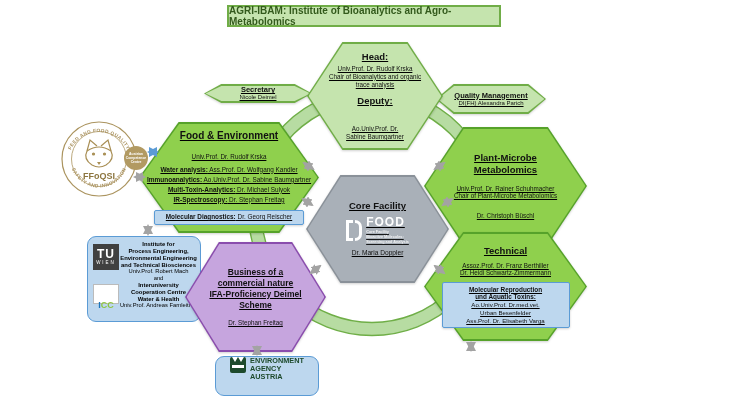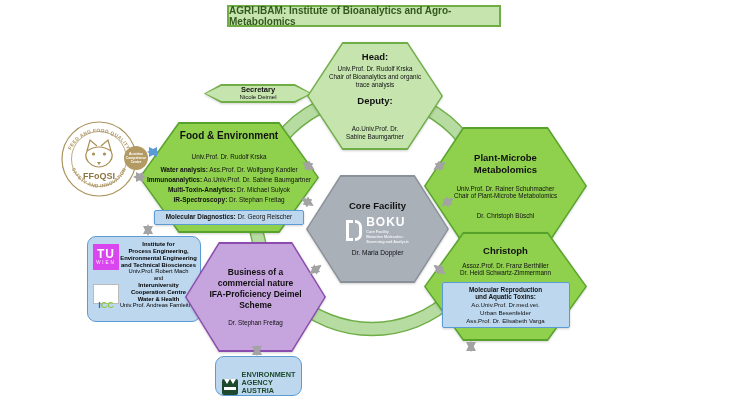--- a/index.html
+++ b/index.html
@@ -5,40 +5,40 @@
   html,body{margin:0;padding:0;background:#fff;}
   *{box-sizing:border-box;font-family:"Liberation Sans",sans-serif;}
   .canvas{position:relative;width:735px;height:414px;background:#fff;overflow:hidden;}
 
   .banner{position:absolute;left:227px;top:5px;width:274px;height:22px;
     background:#c5e4ae;border:2px solid #70ad47;display:flex;align-items:center;justify-content:center;
     font-size:10px;font-weight:bold;color:#335a1c;}
 
   svg.layer{position:absolute;left:0;top:0;pointer-events:none;}
 
-  .hex{position:absolute;--pt:24%;filter:drop-shadow(0 1px 1px rgba(0,0,0,.18));}
+  .hex{position:absolute;--pt:24%;filter:drop-shadow(0 1px 1px rgba(0,0,0,.18));text-decoration:underline;}
   .hex-border,.hex-fill{position:absolute;
     clip-path:polygon(var(--pt) 0,calc(100% - var(--pt)) 0,100% 50%,calc(100% - var(--pt)) 100%,var(--pt) 100%,0 50%);}
   .hex-border{inset:0;background:var(--bd);}
   .hex-fill{inset:1.6px;background:var(--fl);}
   .hex-content{position:relative;width:100%;height:100%;display:flex;flex-direction:column;
     align-items:center;justify-content:center;text-align:center;color:#111;line-height:1.25;}
 
   .t-big{font-size:10px;font-weight:bold;}
   .t-med{font-size:9.5px;font-weight:bold;}
   .t-sm{font-size:6.3px;}
   .t-row{font-size:6.4px;line-height:1.55;}
   .t-row b{font-size:6.5px;}
 
   .subbox{background:#bdd7ee;border:1px solid #5b9bd5;border-radius:2px;
     display:flex;flex-direction:column;align-items:center;justify-content:center;}
 
   .partner{position:absolute;background:#bdd7ee;border:1.5px solid #5b9bd5;border-radius:9px;}
 
-  .tu-logo{position:absolute;left:5px;top:7px;width:26px;height:26px;background:#d946ef;color:#fff;
+  .tu-logo{position:absolute;left:5px;top:7px;width:26px;height:26px;background:#404040;color:#fff;
     display:flex;flex-direction:column;align-items:center;justify-content:center;line-height:1;}
   .tu-logo .tu{font-size:12px;font-weight:bold;letter-spacing:1px;}
   .tu-logo .wien{font-size:4.5px;letter-spacing:2px;margin-top:1px;}
   .icc-logo{position:absolute;left:5px;top:47px;width:26px;height:20px;background:#fff;border:0.5px solid #bbb;
     display:flex;flex-direction:column;align-items:center;justify-content:center;line-height:1;}
   .icc-logo .icc{font-size:9px;font-weight:bold;color:#8dc63f;margin-top:24px;}
   .icc-logo .icc span{color:#1b75bb;}
   .icc-bar{width:18px;height:2px;background:#1b75bb;margin-top:1px;}
 
   .tu-text{position:absolute;left:31px;top:4px;right:2px;text-align:center;line-height:1.16;}
@@ -113,20 +113,28 @@
 
   <div class="hex" style="left:204px;top:84px;width:108px;height:19px;--pt:16%;--bd:#70ad47;--fl:#c5e4ae;">
     <div class="hex-border"></div>
     <div class="hex-fill"></div>
     <div class="hex-content">
       <div style="font-size:7.5px;font-weight:bold;">Secretary</div>
       <div style="font-size:6px;">Nicole Deimel</div>
     </div>
   </div>
 
+  <div class="hex" style="left:436px;top:84px;width:110px;height:30px;--pt:16%;--bd:#70ad47;--fl:#c5e4ae;">
+    <div class="hex-border"></div>
+    <div class="hex-fill"></div>
+    <div class="hex-content">
+      <div style="font-size:7.5px;font-weight:bold;">Quality Management</div>
+      <div style="font-size:6px;">DI(FH) Alexandra Parich</div>
+    </div>
+  </div>
 
   <div class="hex" style="left:307px;top:42px;width:136px;height:108px;--pt:26%;--bd:#70ad47;--fl:#c5e4ae;z-index:3;">
     <div class="hex-border"></div>
     <div class="hex-fill"></div>
     <div class="hex-content">
       <div class="t-med" style="margin-bottom:2px;">Head:</div>
       <div class="t-sm">Univ.Prof. Dr. Rudolf Krska</div>
       <div class="t-sm">Chair of Bioanalytics and organic</div>
       <div class="t-sm">trace analysis</div>
       <div class="t-med" style="margin:7px 0 18px;">Deputy:</div>
@@ -165,37 +173,37 @@
 
   <div class="hex" style="left:306px;top:175px;width:143px;height:108px;--pt:24%;--bd:#8a9199;--fl:#a9b0b8;z-index:2;">
     <div class="hex-border"></div>
     <div class="hex-fill"></div>
     <div class="hex-content">
       <div class="t-med">Core Facility</div>
       <div class="boku-row">
         <div class="boku-brk1"></div>
         <div class="boku-brk2"></div>
         <div class="boku-txt">
-          <div class="boku-name">BOKU</div>
+          <div class="boku-name">FOOD</div>
           <div class="boku-sub">
             <div>Core Facility</div>
             <div>Bioactive Molecules:</div>
             <div>Screening and Analysis</div>
           </div>
         </div>
       </div>
       <div style="font-size:6.6px;">Dr. Maria Doppler</div>
     </div>
   </div>
 
   <div class="hex" style="left:424px;top:232px;width:163px;height:109px;--pt:24%;--bd:#56a22a;--fl:#8fd04d;z-index:2;">
     <div class="hex-border"></div>
     <div class="hex-fill"></div>
     <div class="hex-content">
-      <div class="t-med" style="margin-bottom:5px;">Christoph</div>
+      <div class="t-med" style="margin-bottom:5px;">Technical</div>
       <div class="t-sm">Assoz.Prof. Dr. Franz Berthiller</div>
       <div class="t-sm">Dr. Heidi Schwartz-Zimmermann</div>
       <div class="subbox" style="width:128px;margin-top:5px;padding:2.5px 2px;">
         <div style="font-size:6.4px;font-weight:bold;line-height:1.2;">Molecular Reproduction</div>
         <div style="font-size:6.4px;font-weight:bold;line-height:1.2;">und Aquatic Toxins:</div>
         <div style="font-size:6.1px;line-height:1.3;">Ao.Univ.Prof. Dr.med.vet.</div>
         <div style="font-size:6.1px;line-height:1.3;">Urban Besenfelder</div>
         <div style="font-size:6.1px;line-height:1.3;">Ass.Prof. Dr. Elisabeth Varga</div>
       </div>
     </div>
@@ -229,21 +237,21 @@
       <div class="b">and Technical Biosciences</div>
       <div class="n">Univ.Prof. Robert Mach</div>
       <div class="n">and</div>
       <div class="b">Interuniversity</div>
       <div class="b">Cooperation Centre</div>
       <div class="b">Water &amp; Health</div>
       <div class="n">Univ.Prof. Andreas Farnleitner</div>
     </div>
   </div>
 
-  <div class="partner" style="left:215px;top:356px;width:87px;height:40px;display:flex;align-items:flex-end;justify-content:center;">
+  <div class="partner" style="left:215px;top:356px;width:104px;height:40px;display:flex;align-items:flex-start;justify-content:center;">
     <div class="env-icon">
         <div class="env-stripe"></div>
       </div>
     <div class="env-text">
       <div>ENVIRONMENT</div>
       <div>AGENCY</div>
       <div>AUSTRIA</div>
     </div>
   </div>
 

